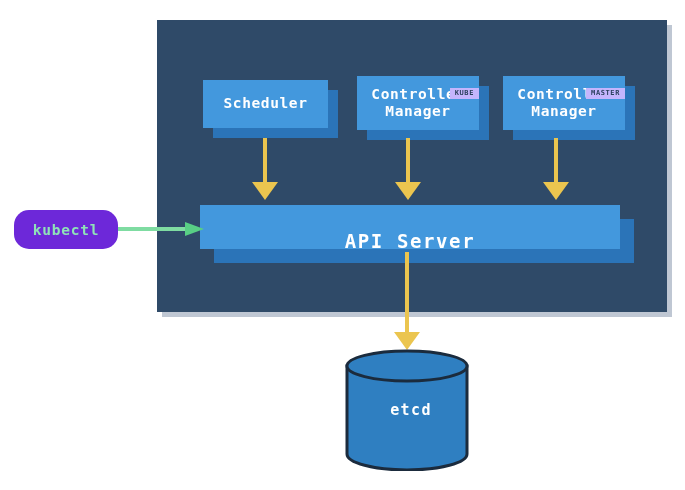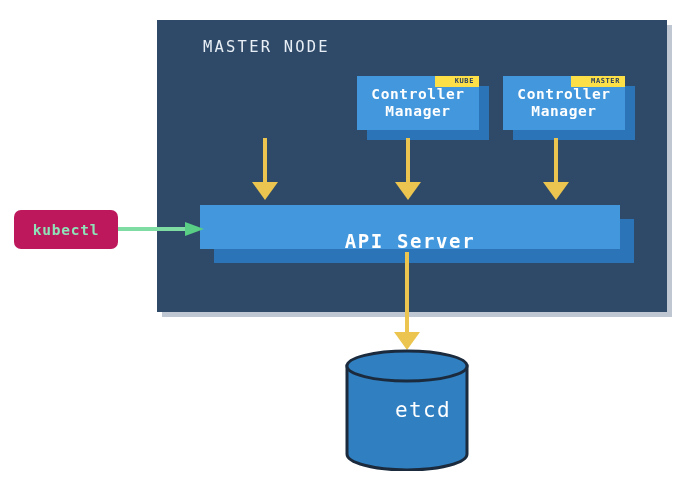--- a/index.html
+++ b/index.html
@@ -80,28 +80,28 @@
     color: #ffffff;
     font-size: 14.5px;
     line-height: 1.18;
     letter-spacing: 0.6px;
     font-weight: 700;
     white-space: pre-line;
   }
 
   .badge {
     position: absolute;
-    top: 0px;
+    top: 12px;
     right: 0px;
-    background: #fde047;
+    background: #c4b5fd;
     color: #2a3f5c;
     font-size: 7px;
     letter-spacing: 0.6px;
     font-weight: 700;
-    padding: 2px 5px 2px 20px;
+    padding: 2px 5px 2px 5px;
     line-height: 1;
   }
 
   
   #box-scheduler { left: 203px; top: 80px;  width: 125px; height: 48px; }
   #box-cm-kube   { left: 357px; top: 76px;  width: 122px; height: 54px; }
   #box-cm-cloud  { left: 503px; top: 76px;  width: 122px; height: 54px; }
 
   
   #api-server {
@@ -150,22 +150,22 @@
   #arrow-cm-cloud{ left: 543px; top: 138px; height: 62px; }
   #arrow-etcd    { left: 394px; top: 252px; height: 98px; }
 
   
   #kubectl-box {
     position: absolute;
     left: 14px;
     top: 210px;
     width: 104px;
     height: 39px;
-    background: #be185d;
-    border-radius: 7px;
+    background: #6d28d9;
+    border-radius: 15px;
     display: flex;
     align-items: center;
     justify-content: center;
   }
   #kubectl-box .kube-label {
     color: #8fe3b8;
     font-size: 14.5px;
     letter-spacing: 0.8px;
     font-weight: 700;
   }
@@ -199,53 +199,58 @@
   #etcd-cyl {
     position: absolute;
     left: 344px;
     top: 349px;
     width: 126px;
     height: 122px;
   }
   #etcd-cyl svg { display: block; }
   #etcd-label {
     position: absolute;
-    left: 16px;
+    left: 4px;
     top: 0;
     width: 126px;
     height: 122px;
     display: flex;
     align-items: center;
     justify-content: center;
     color: #ffffff;
-    font-size: 21px;
+    font-size: 15px;
     letter-spacing: 1.4px;
-    font-weight: 400;
+    font-weight: 700;
     pointer-events: none;
   }
 
   
   #watermark {
     position: absolute;
     right: 12px;
     bottom: 12px;
     color: #b9bed0;
     font-size: 8.5px;
     letter-spacing: 1.1px;
   }
 </style>
 </head>
 <body>
 
 <div class="stage">
 
   <div class="master-shadow"></div>
   <div class="master-panel"></div>
-  <div class="master-title">MASTER NODE</div>
-
+
+  <div class="node-box" id="box-scheduler">
+    <div class="back"></div>
+    <div class="front">
+      <span class="node-label">Scheduler</span>
+    </div>
+  </div>
 
   <div class="node-box" id="box-cm-kube">
     <div class="back"></div>
     <div class="front">
       <span class="node-label">Controller
 Manager</span>
       <span class="badge">KUBE</span>
     </div>
   </div>
 

